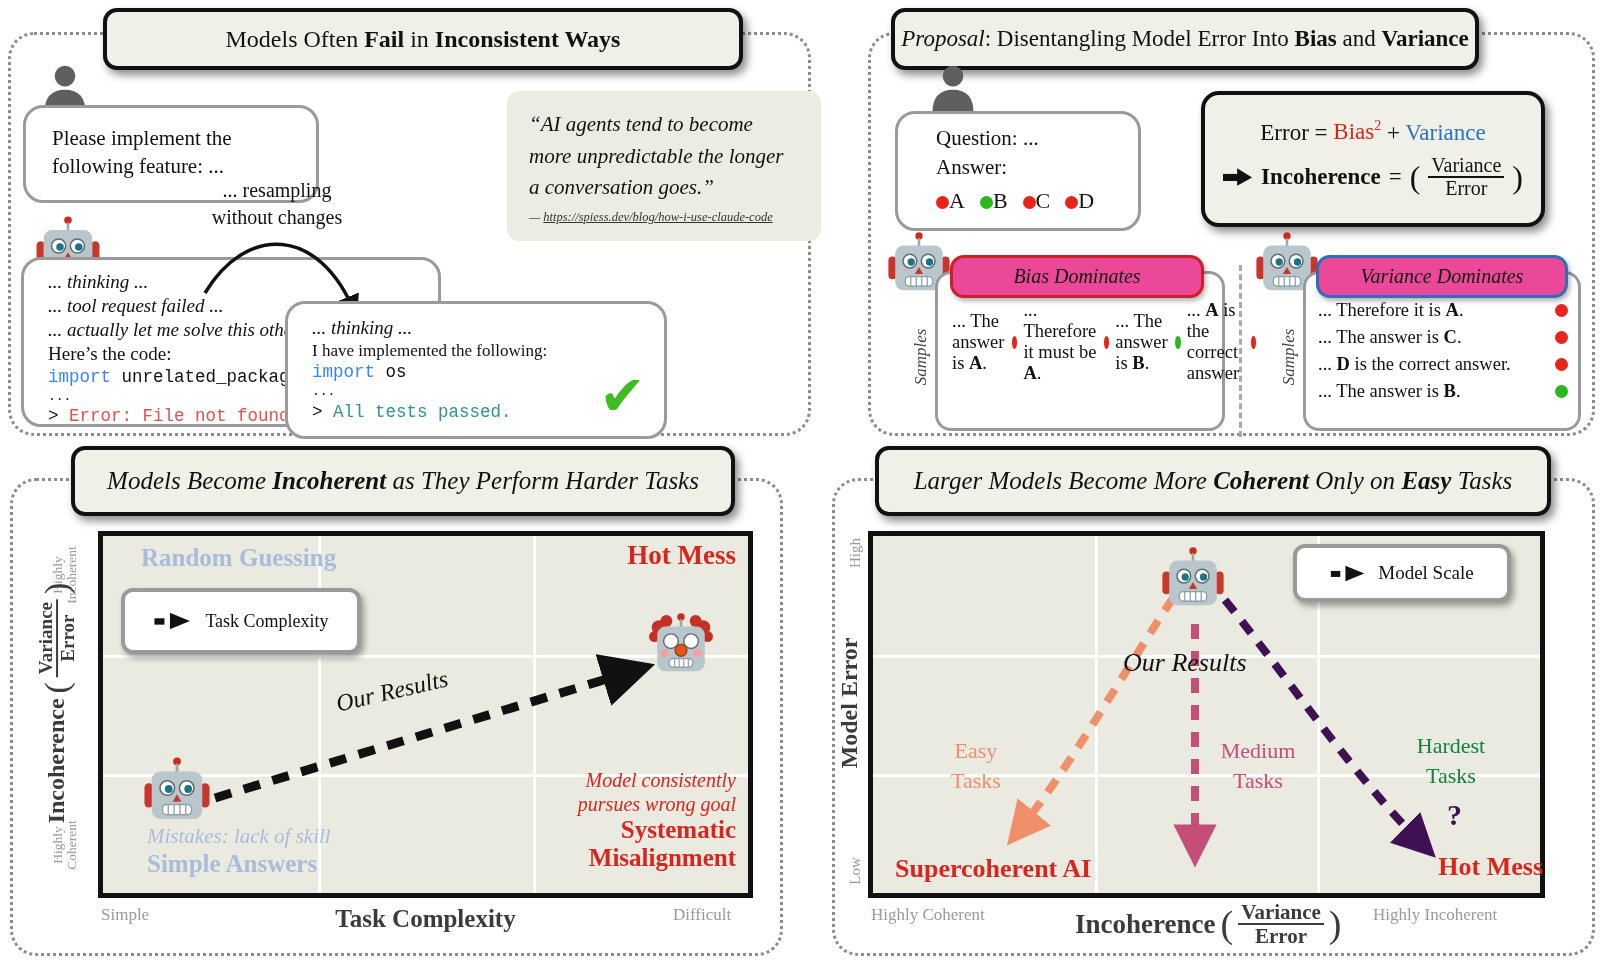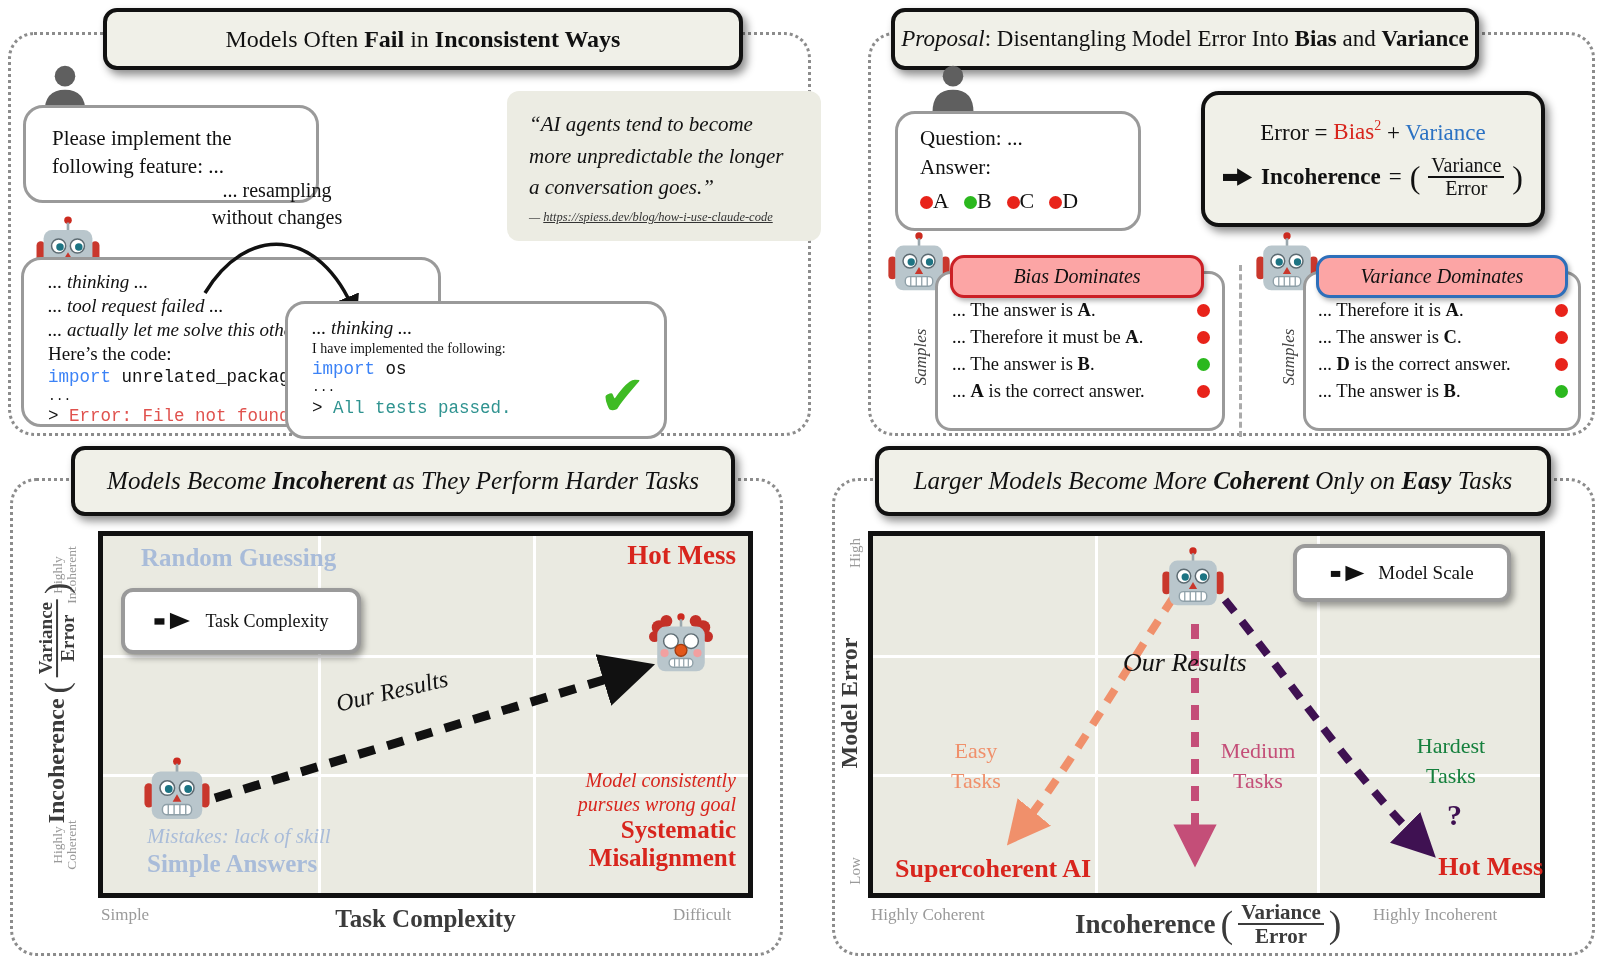--- a/index.html
+++ b/index.html
@@ -18,21 +18,21 @@
   .it{font-style:italic}
   .mono{font-family:"Liberation Mono","DejaVu Sans Mono",monospace;font-size:17.5px;line-height:1.3}
   .kw{color:#3b82f6}
   .err{color:#e0524e}
   .ok{color:#2f9390}
   .mark{position:absolute;font-family:"DejaVu Sans",sans-serif;font-weight:bold;line-height:1}
   .dot{display:inline-block;width:13px;height:13px;border-radius:50%;vertical-align:-1px}
   .dot[data-color="red"]{background:#e8231a}
   .dot[data-color="green"]{background:#2bb81e}
   .pillbox{position:absolute;background:#fff;border:3px solid #9a9a9a;border-radius:16px}
-  .pill{position:absolute;background:#fca5a5;border-radius:14px;display:flex;align-items:center;
+  .pill{position:absolute;background:#ec4899;border-radius:14px;display:flex;align-items:center;
         justify-content:center;font-style:italic;font-size:20px;box-shadow:2px 3px 5px rgba(0,0,0,.3)}
   .srow{display:flex;align-items:center;justify-content:space-between;font-size:18.5px}
   .rot{position:absolute;transform:translate(-50%,-50%) rotate(-90deg);white-space:nowrap}
   .rot2{position:absolute;transform:translate(-50%,-50%) rotate(-90deg);white-space:pre-line;
         text-align:center;line-height:1.05}
   .chart{position:absolute;background:#eaeae1;border:5px solid #111;box-sizing:border-box}
   .vline{position:absolute;top:0;bottom:0;width:3px;background:#fff}
   .hline{position:absolute;left:0;right:0;height:3px;background:#fff}
   .legend{position:absolute;background:#fff;border:4px solid #9a9a9a;border-radius:12px;
           display:flex;align-items:center;justify-content:center;
@@ -149,40 +149,40 @@
     <div class="quotebox" style="left:496px;top:56px;width:314px;height:150px">
       <div class="pre it" style="padding:18px 12px 4px 22px;font-size:21px;line-height:1.5">“AI agents tend to become
 more unpredictable the longer
 a conversation goes.”</div>
       <div class="it" style="padding:2px 12px 0 22px;font-size:12.5px;color:#333"><span>— </span><span style="text-decoration:underline">https://spiess.dev/blog/how-i-use-claude-code</span></div>
     </div>
 
     <div class="bubble" style="left:274px;top:266px;width:376px;height:132px">
       <div style="padding:12px 14px 0 24px">
         <div class="ln it" style="font-size:19px">... thinking ...</div>
-        <div class="ln" style="font-size:14px">I have implemented the following:</div>
+        <div class="ln" style="font-size:17px">I have implemented the following:</div>
         <div class="mono"><span class="kw">import</span><span> os</span></div>
         <div class="mono" style="font-size:13px">...</div>
         <div class="mono"><span>&gt; </span><span class="ok">All tests passed.</span></div>
       </div>
       <div class="mark" style="right:18px;bottom:12px;font-size:56px;color:#3fbb24">✔</div>
     </div>
   </section>
 
   <section class="panel" style="left:868px;top:32px;width:721px;height:398px">
     <div class="titlebox" style="left:20px;top:-27px;width:580px;height:54px;font-size:23px">
       <span><i>Proposal</i><span>: Disentangling Model Error Into </span><b>Bias</b><span> and </span><b>Variance</b></span>
     </div>
 
     <svg class="icon" style="left:56px;top:30px;width:52px;height:48px">
         <use href="#sym-person"></use>
       </svg>
 
     <div class="bubble" style="left:24px;top:76px;width:240px;height:114px">
-      <div style="padding:10px 0 0 22px;font-size:21px;line-height:1.4">
+      <div style="padding:10px 0 0 38px;font-size:21px;line-height:1.4">
         <div>Question: ...</div>
         <div>Answer:</div>
         <div style="display:flex;gap:15px;align-items:center;margin-top:3px;font-size:22px">
           <span><span class="dot" data-color="red"></span><span>A</span></span>
           <span><span class="dot" data-color="green"></span><span>B</span></span>
           <span><span class="dot" data-color="red"></span><span>C</span></span>
           <span><span class="dot" data-color="red"></span><span>D</span></span>
         </div>
       </div>
     </div>
@@ -209,21 +209,21 @@
         <span style="font-size:32px;font-weight:normal" class="paren">)</span>
       </div>
     </div>
 
     <svg class="icon" style="left:16px;top:196px;width:64px;height:62px">
         <use href="#sym-robot"></use>
       </svg>
     <div class="rot it" style="left:50px;top:322px;font-size:17px;color:#444">Samples</div>
     <div class="pillbox" style="left:64px;top:236px;width:284px;height:154px">
       <div class="pill" style="left:12px;top:-19px;width:248px;height:37px;border:3.5px solid #cb2026">Bias Dominates</div>
-      <div style="display:flex;flex-direction:column;gap:6px;padding:26px 12px 0 14px">
+      <div style="display:flex;flex-direction:row;gap:6px;padding:26px 12px 0 14px">
         <div class="srow">
             <span><span>... The answer is </span><b>A</b><span>.</span></span>
             <span class="dot" data-color="red"></span>
           </div>
         <div class="srow">
             <span><span>... Therefore it must be </span><b>A</b><span>.</span></span>
             <span class="dot" data-color="red"></span>
           </div>
         <div class="srow">
             <span><span>... The answer is </span><b>B</b><span>.</span></span>

